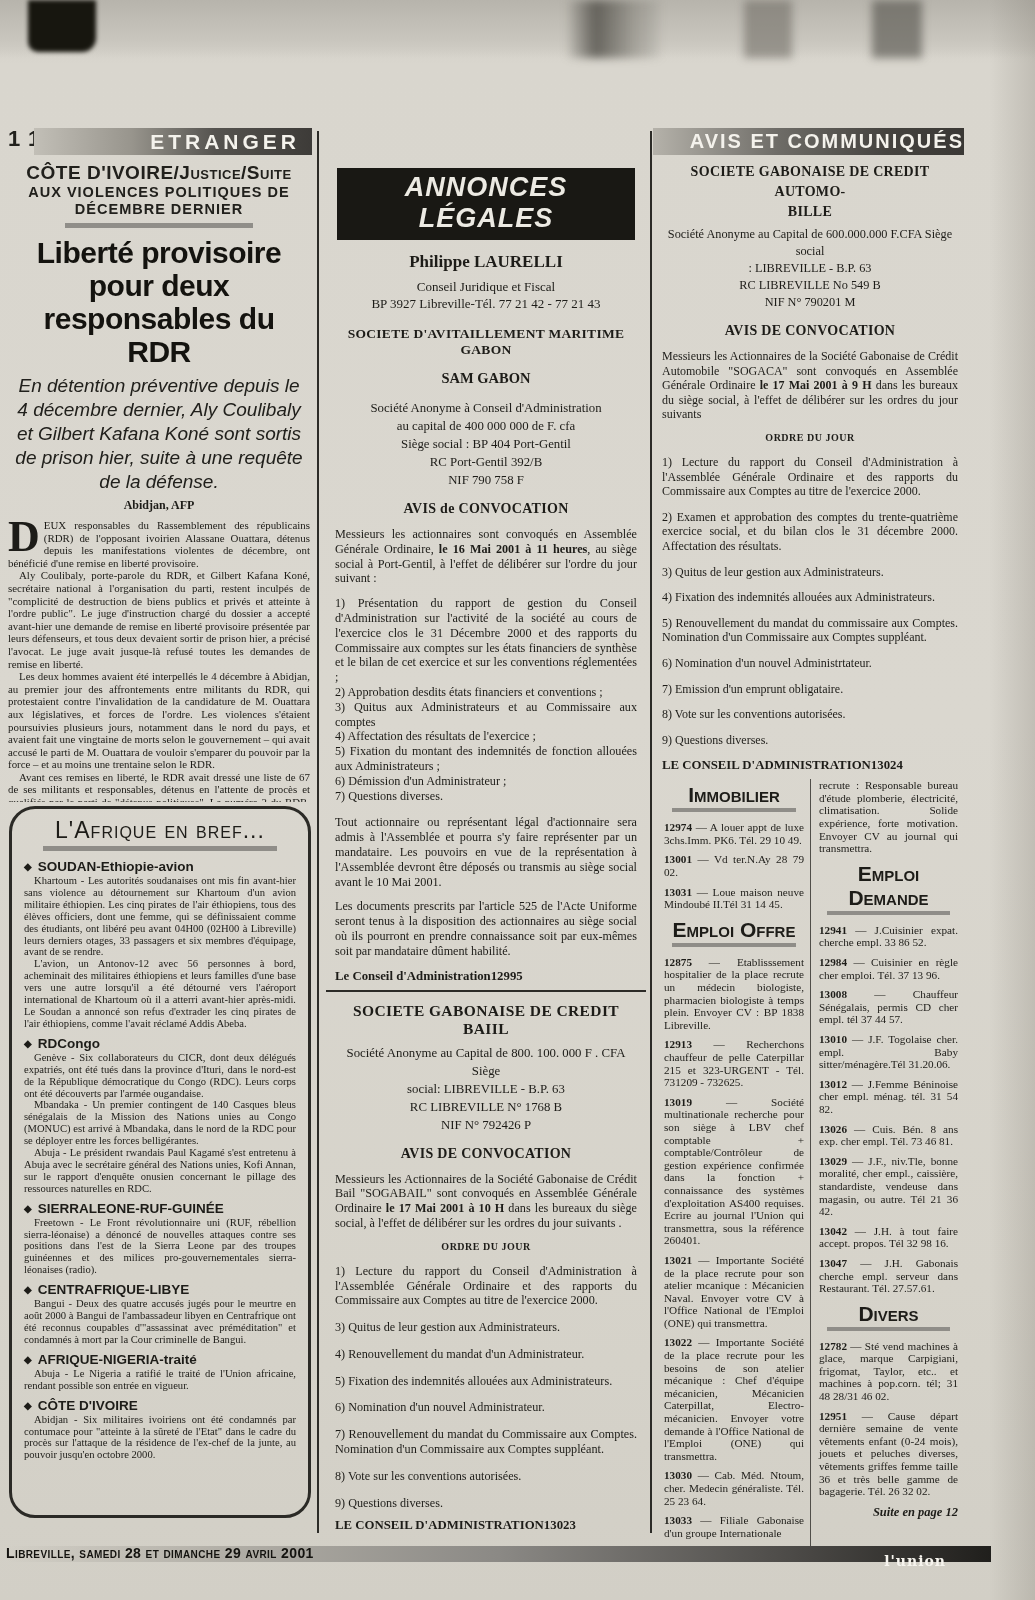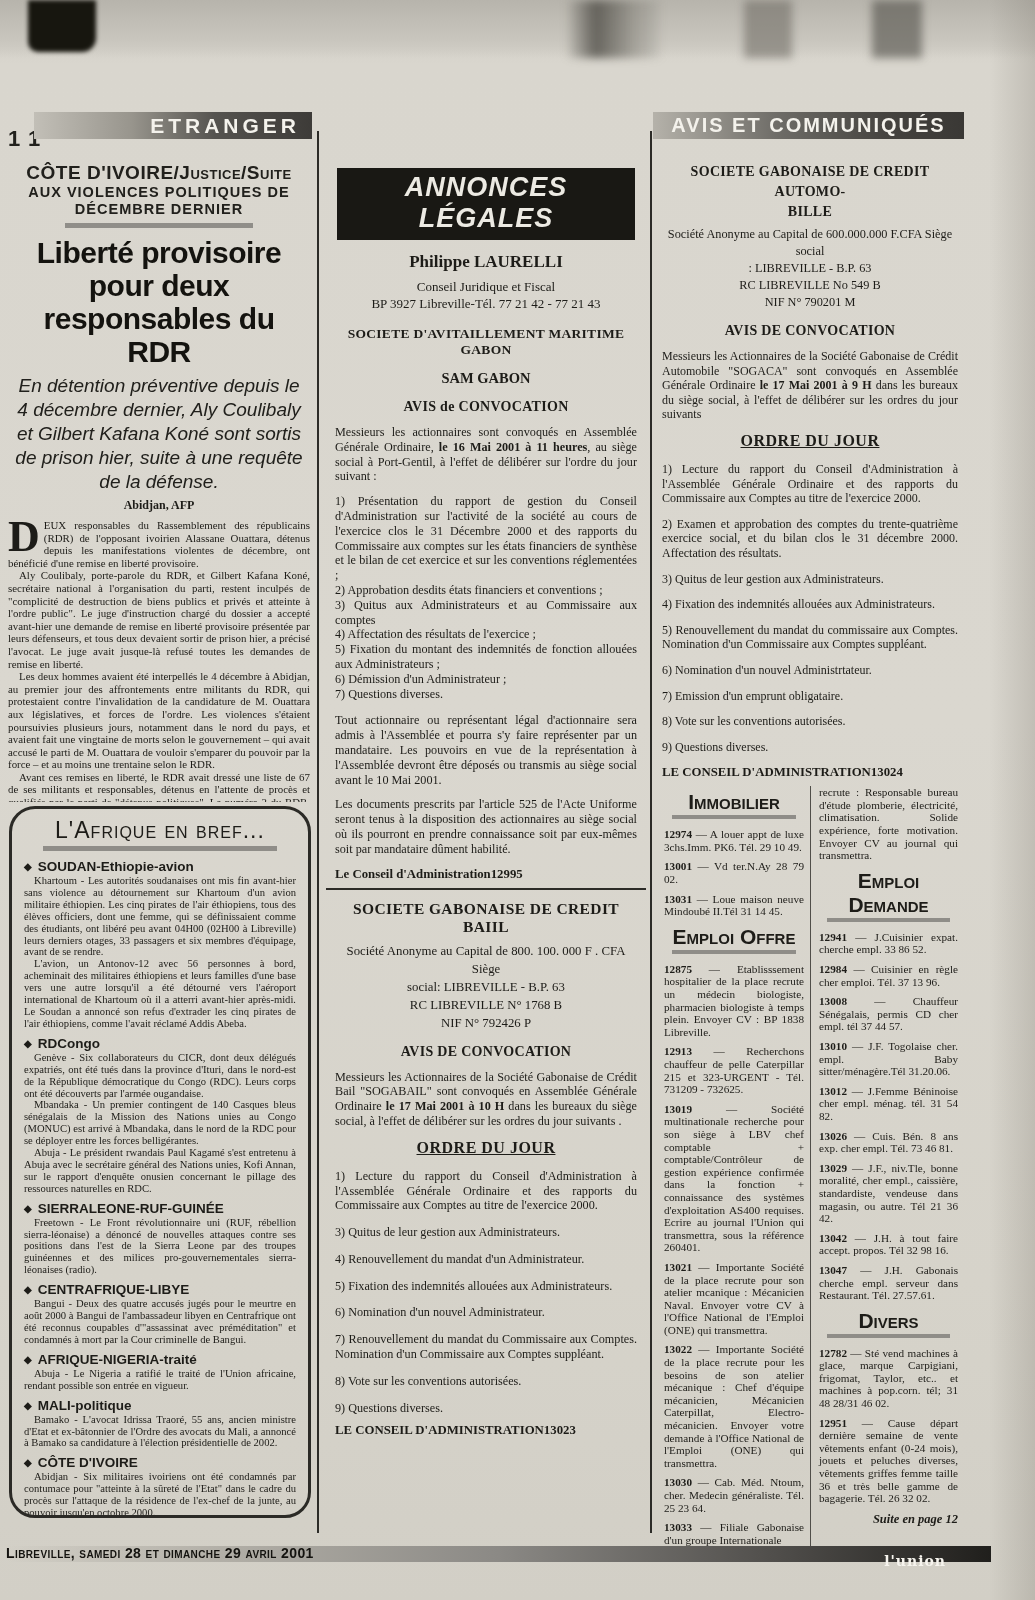--- a/index.html
+++ b/index.html
@@ -10,26 +10,26 @@
   .scan-strip{position:absolute;top:0;left:0;width:1035px;height:58px;
     background:linear-gradient(180deg,#b7b4ac 0%,#c9c6be 70%,rgba(217,214,206,0) 100%);}
   .blob{position:absolute;top:0;left:28px;width:68px;height:52px;background:#17160f;border-radius:0 0 14px 10px;filter:blur(2px);}
   .stripe{position:absolute;top:0;height:58px;filter:blur(4px);}
   .s1{left:568px;width:92px;background:linear-gradient(90deg,rgba(90,88,82,.1),rgba(70,68,62,.75) 30%,rgba(120,118,110,.5) 70%,rgba(90,88,82,.08));}
   .s2{left:744px;width:48px;background:rgba(105,102,95,.55);}
   .s3{left:872px;width:50px;background:rgba(80,78,72,.6);}
   .edge-r{position:absolute;top:0;right:0;width:46px;height:1600px;background:linear-gradient(90deg,rgba(0,0,0,0),rgba(120,115,105,.25));}
   
   #pagenum{position:absolute;top:126px;left:8px;font:bold 22px "Liberation Sans",sans-serif;letter-spacing:9px;color:#22211d;}
-  .bar{position:absolute;top:112px;height:27px;line-height:27px;color:#f4f2ec;
+  .bar{position:absolute;top:128px;height:27px;line-height:27px;color:#f4f2ec;
     font-family:"Liberation Sans",sans-serif;font-weight:bold;}
   .bar-etranger{left:34px;width:278px;text-align:right;padding-right:12px;box-sizing:border-box;
     font-size:21px;letter-spacing:4px;
     background:linear-gradient(90deg,#c2bfb7 0%,#98958d 35%,#55534f 65%,#3d3b38 100%);}
-  .bar-avis{left:653px;width:311px;text-align:center;font-size:20px;letter-spacing:2px;
+  .bar-avis{left:653px;width:311px;text-align:right;font-size:20px;letter-spacing:2px;
     background:linear-gradient(90deg,#b5b2aa 0%,#6e6c67 40%,#45433f 75%,#3a3835 100%);}
   
   .vrule{position:absolute;background:#2c2b27;}
   #rule1{left:317px;top:131px;width:2px;height:1402px;}
   #rule2{left:650px;top:131px;width:2px;height:1402px;}
   
   #col-left{position:absolute;left:8px;top:162px;width:302px;height:640px;overflow:hidden;}
   .kicker{text-align:center;font-family:"Liberation Sans",sans-serif;font-weight:bold;color:#21201c;}
   .k1{font-size:19px;font-variant:small-caps;letter-spacing:.5px;}
   .k2{font-size:14.5px;letter-spacing:1px;line-height:17px;}
@@ -63,21 +63,21 @@
   .author{font-size:17px;font-weight:bold;margin:2px 0 6px;}
   .small-line{font-size:13px;line-height:17px;}
   .company{font-size:13.5px;font-weight:bold;margin:14px 0 2px;letter-spacing:.3px;}
   .shortname{font-size:14.5px;font-weight:bold;margin:12px 0;}
   .prelines{white-space:pre-line;}
   .details{font-size:12.8px;line-height:18px;margin:4px 0 10px;}
   .avis{font-size:14px;font-weight:bold;margin:12px 0 10px;letter-spacing:.3px;}
   .just{font-size:12.2px;line-height:14.8px;text-align:justify;margin:0 0 10px;}
   .li{font-size:12.2px;line-height:14.8px;text-align:justify;margin:0;}
   .li-sp{margin-bottom:12px;}
-  .ordre{font-size:16px;font-weight:bold;margin:10px 0 12px;letter-spacing:.5px;text-decoration:underline;}
+  .ordre{font-size:10px;font-weight:bold;margin:10px 0 12px;letter-spacing:.5px;}
   .signoff{display:flex;justify-content:flex-start;font-weight:bold;font-size:12.8px;margin:8px 0 6px;}
   .mid-hr{border:none;border-top:2px solid #2c2b27;margin:6px -9px 10px;}
   .baiil-title{font-size:15.5px;font-weight:bold;letter-spacing:.4px;margin-bottom:6px;}
   
   #col-right{position:absolute;left:658px;top:160px;width:304px;box-sizing:border-box;padding:0 4px;}
   .r-title{font-size:14px;font-weight:bold;line-height:20px;margin:2px 0 4px;letter-spacing:.3px;}
   .r-details{font-size:12.3px;line-height:17px;}
   .r-just{font-size:12px;line-height:14.6px;text-align:justify;margin:0 0 10px;}
   .r-li{font-size:12px;line-height:14.6px;text-align:justify;margin:0 0 11px;}
   .pa-banner{font-size:24px;padding:3px 0 5px;margin:10px 0 8px;}
@@ -157,37 +157,38 @@
     </div>
     <div class="brief">
       <div class="brief-label"><span class="diamond">◆</span><span>CENTRAFRIQUE-LIBYE</span></div>
       <p>Bangui - Deux des quatre accusés jugés pour le meurtre en août 2000 à Bangui de l'ambassadeur libyen en Centrafrique ont été reconnus coupables d'"assassinat avec préméditation" et condamnés à mort par la Cour criminelle de Bangui.</p>
     </div>
     <div class="brief">
       <div class="brief-label"><span class="diamond">◆</span><span>AFRIQUE-NIGERIA-traité</span></div>
       <p>Abuja - Le Nigeria a ratifié le traité de l'Union africaine, rendant possible son entrée en vigueur.</p>
     </div>
     <div class="brief">
-      <div class="brief-label"><span class="diamond">◆</span><span>MALI-politique</span></div>
-      <p>Bamako - L'avocat Idrissa Traoré, 55 ans, ancien ministre d'Etat et ex-bâtonnier de l'Ordre des avocats du Mali, a annoncé à Bamako sa candidature à l'élection présidentielle de 2002.</p>
-    </div>
-    <div class="brief">
       <div class="brief-label"><span class="diamond">◆</span><span>CÔTE D'IVOIRE</span></div>
       <p>Abidjan - Six militaires ivoiriens ont été condamnés par contumace pour "atteinte à la sûreté de l'Etat" dans le cadre du procès sur l'attaque de la résidence de l'ex-chef de la junte, au pouvoir jusqu'en octobre 2000.</p>
     </div>
   </div>
 
   <div id="col-mid">
     <div class="banner leg-banner">ANNONCES LÉGALES</div>
 
     <div class="ctr author">Philippe LAURELLI</div>
     <div class="ctr small-line">Conseil Juridique et Fiscal</div>
     <div class="ctr small-line">BP 3927 Libreville-Tél. 77 21 42 - 77 21 43</div>
     <div class="ctr company">SOCIETE D'AVITAILLEMENT MARITIME GABON</div>
     <div class="ctr shortname">SAM GABON</div>
+    <div class="ctr details prelines">Société Anonyme à Conseil d'Administration
+au capital de 400 000 000 de F. cfa
+Siège social : BP 404 Port-Gentil
+RC Port-Gentil 392/B
+NIF 790 758 F</div>
     <div class="ctr avis">AVIS de CONVOCATION</div>
     <p class="just"><span>Messieurs les actionnaires sont convoqués en Assemblée Générale Ordinaire, </span><b>le 16 Mai 2001 à 11 heures</b><span>, au siège social à Port-Gentil, à l'effet de délibérer sur l'ordre du jour suivant :</span></p>
     <p class="li">1) Présentation du rapport de gestion du Conseil d'Administration sur l'activité de la société au cours de l'exercice clos le 31 Décembre 2000 et des rapports du Commissaire aux comptes sur les états financiers de synthèse et le bilan de cet exercice et sur les conventions réglementées ;</p>
     <p class="li">2) Approbation desdits états financiers et conventions ;</p>
     <p class="li">3) Quitus aux Administrateurs et au Commissaire aux comptes</p>
     <p class="li">4) Affectation des résultats de l'exercice ;</p>
     <p class="li">5) Fixation du montant des indemnités de fonction allouées aux Administrateurs ;</p>
     <p class="li">6) Démission d'un Administrateur ;</p>
     <p class="li">7) Questions diverses.</p>
     <p class="just" style="margin-top:12px;">Tout actionnaire ou représentant légal d'actionnaire sera admis à l'Assemblée et pourra s'y faire représenter par un mandataire. Les pouvoirs en vue de la représentation à l'Assemblée devront être déposés ou transmis au siège social avant le 10 Mai 2001.</p>

